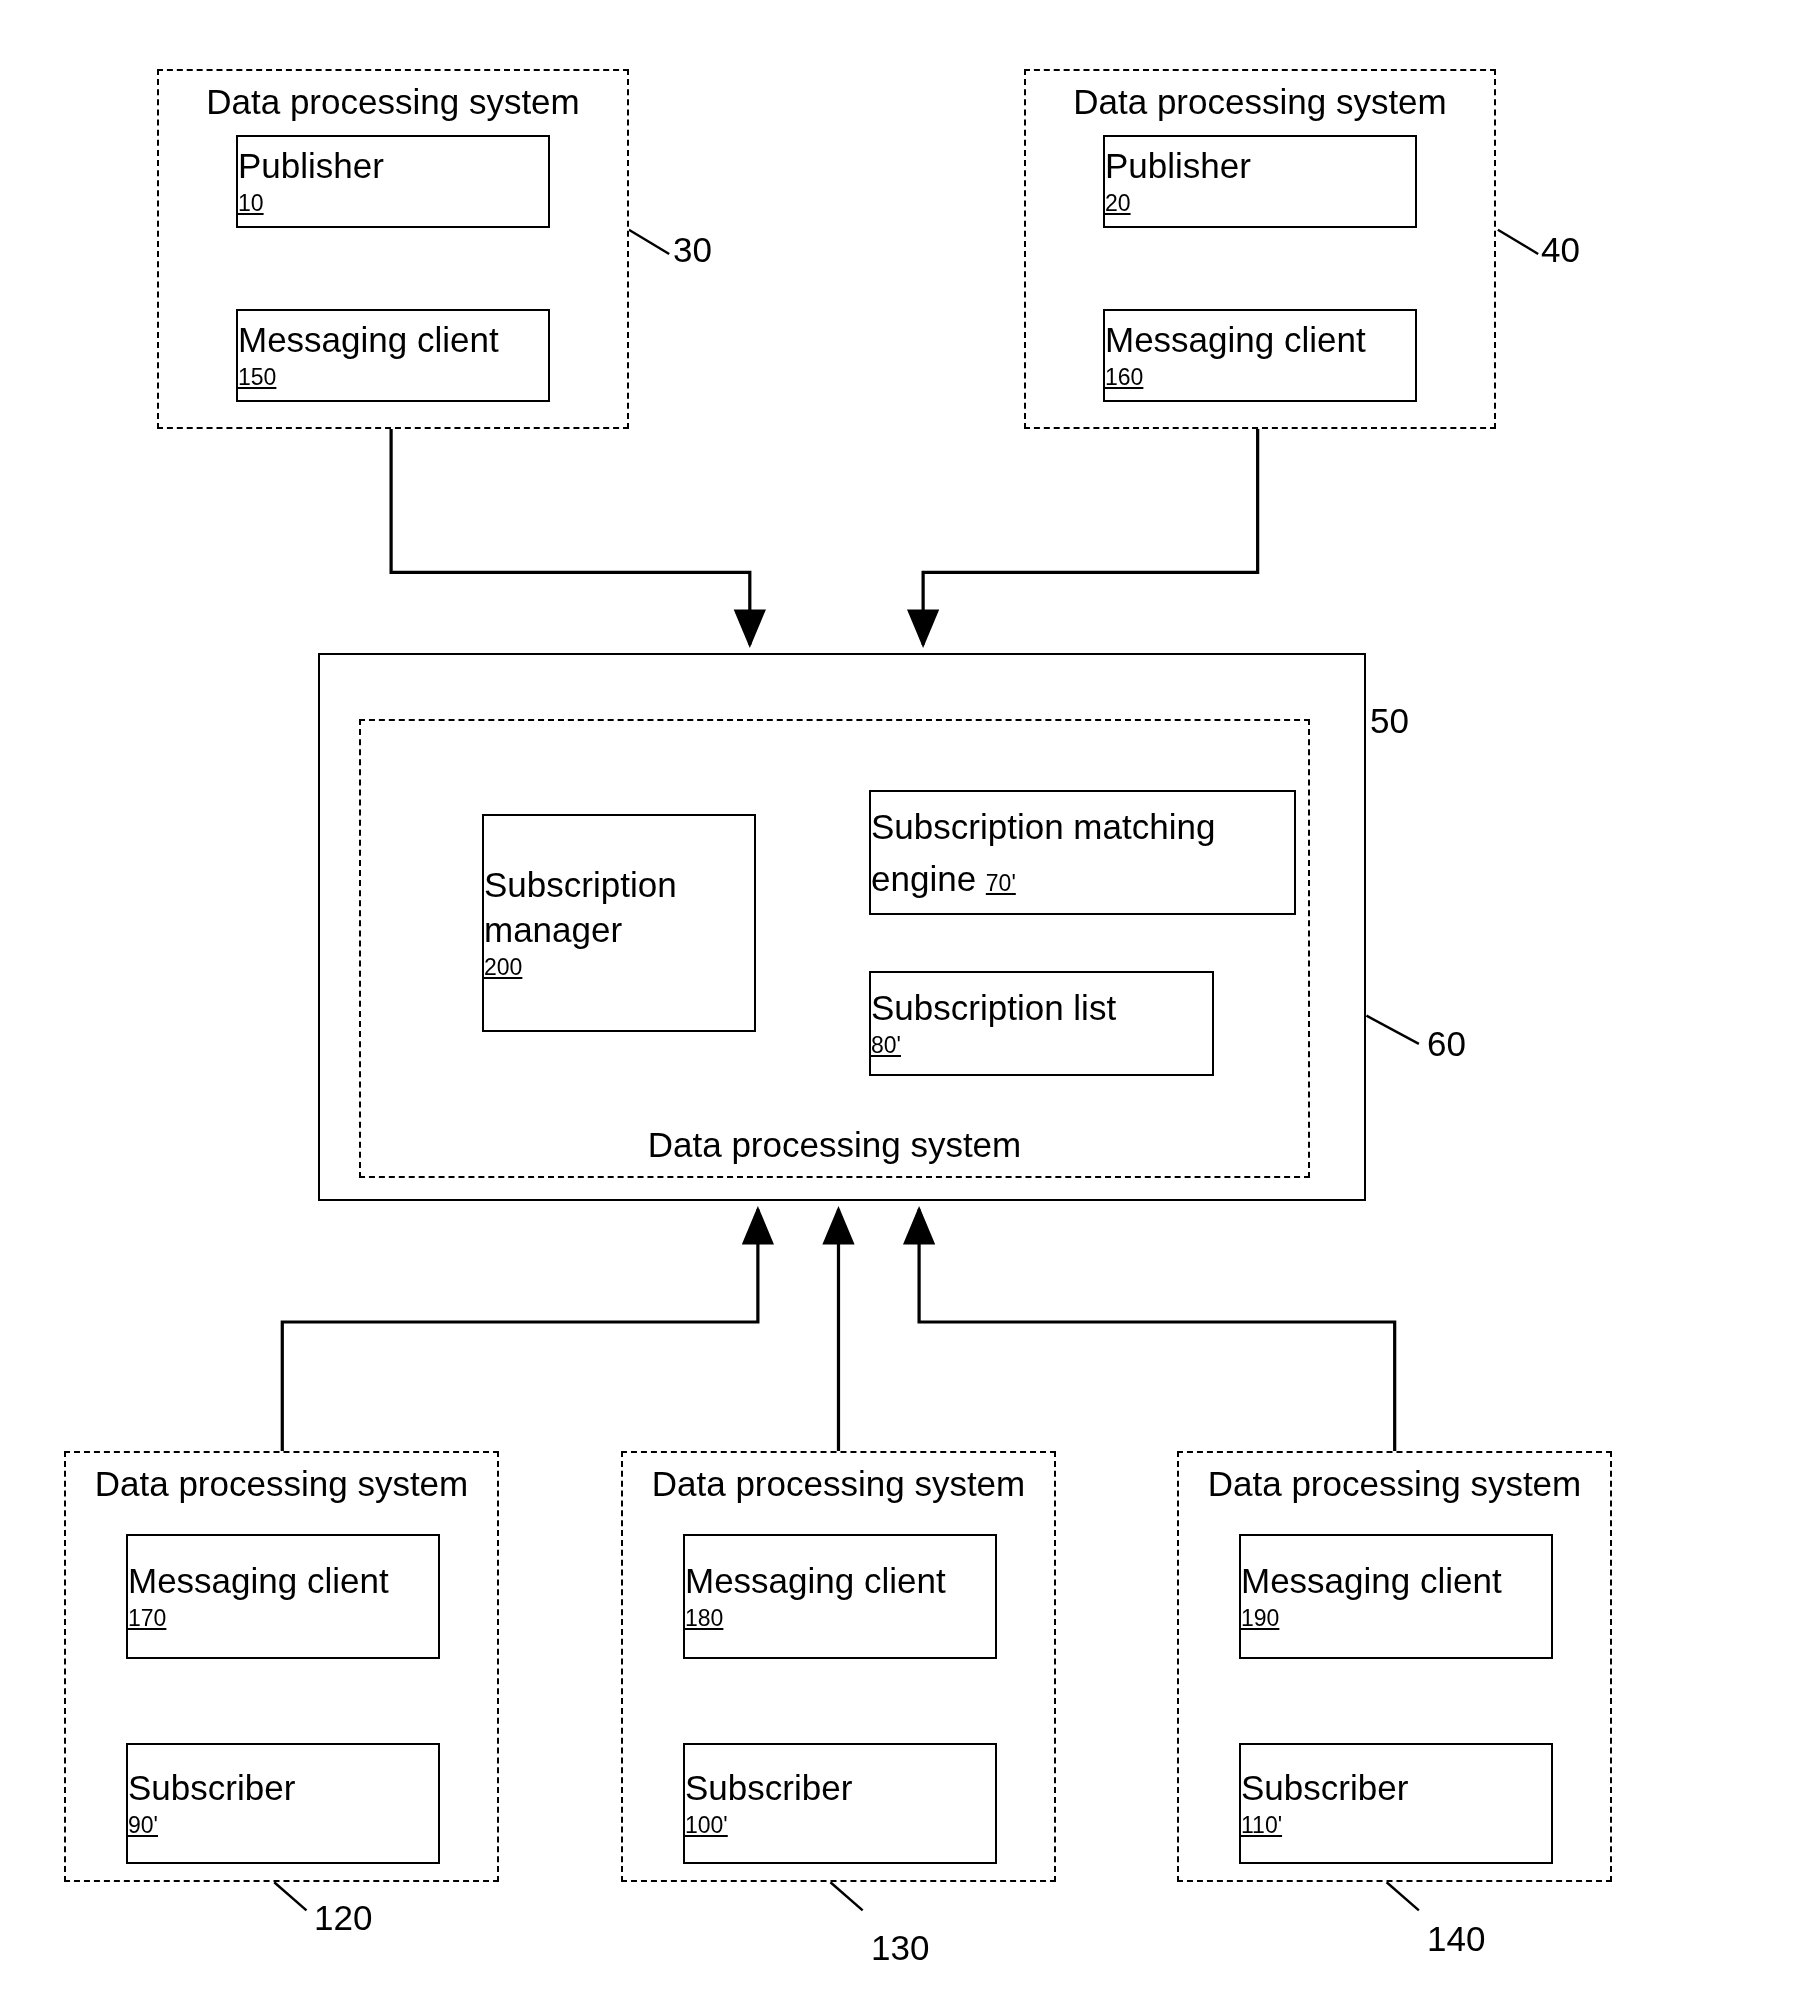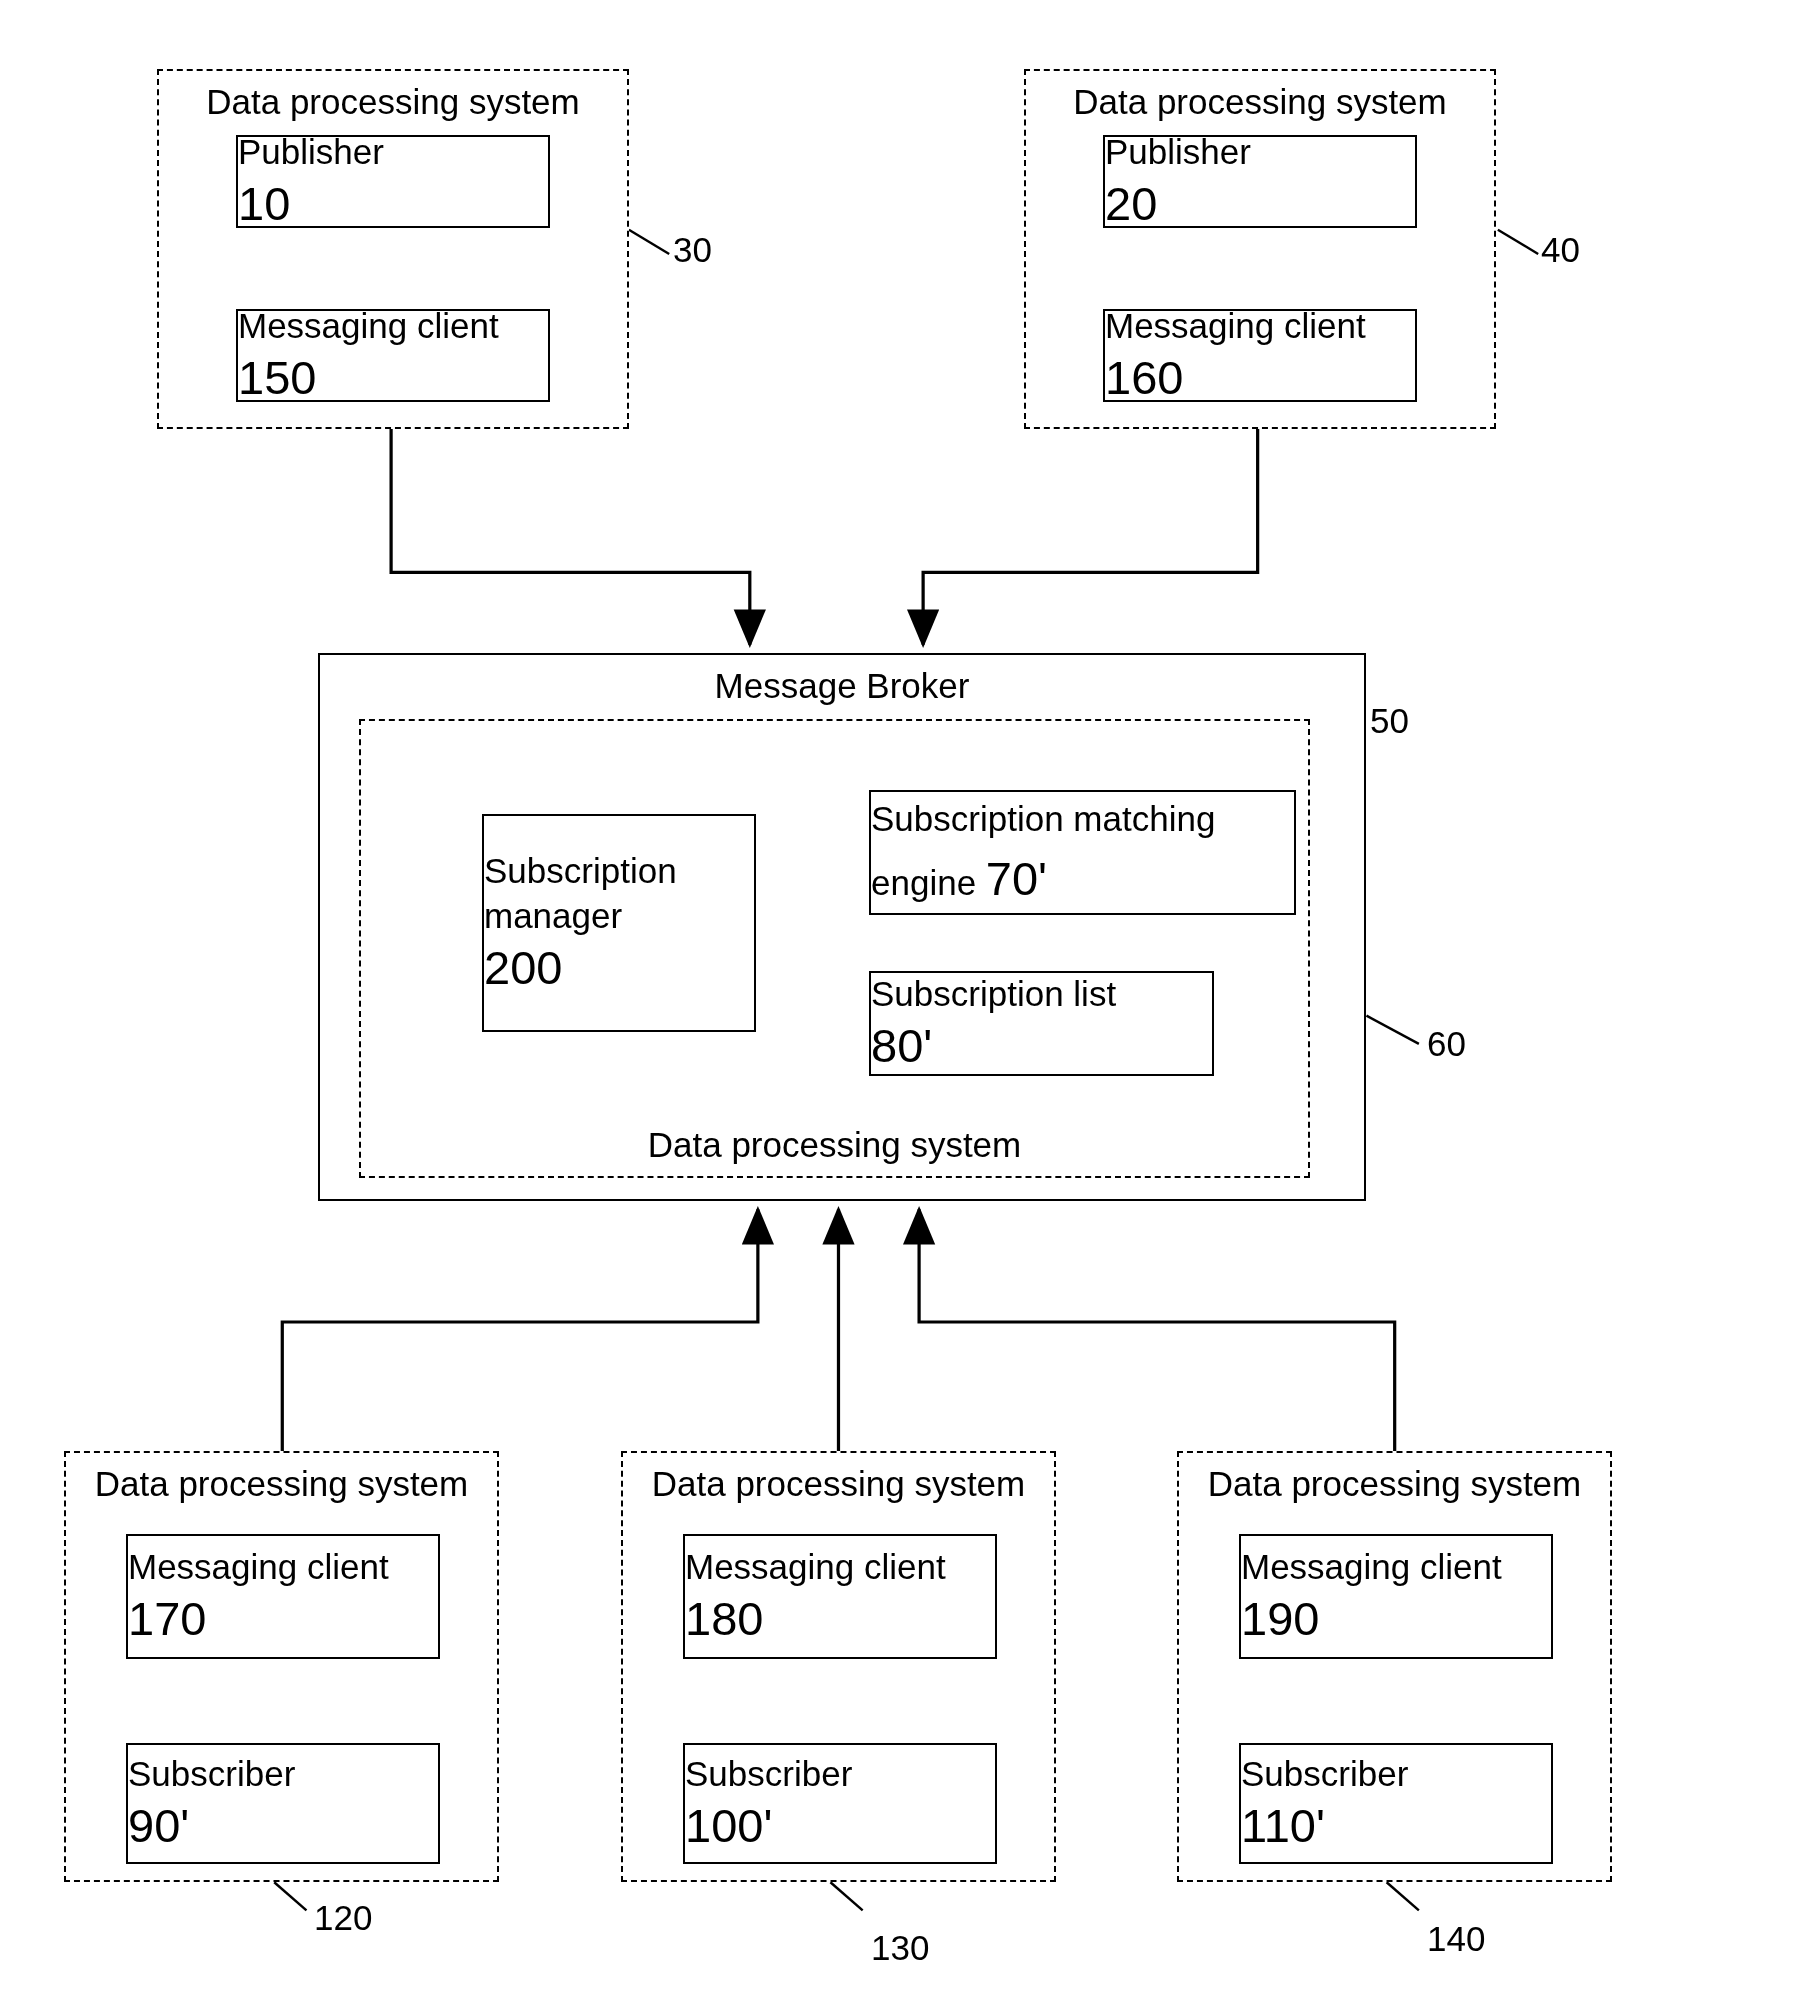--- a/index.html
+++ b/index.html
@@ -26,21 +26,22 @@
   .title-bottom {
     position: absolute;
     bottom: 11.3px;
     width: 100%;
     font-size: 35px;
   }
   .label {
     font-size: 35px;
   }
   .num {
-    font-size: 47px;
+    text-decoration: underline;
+    font-size: 23px;
   }
   .inner-box {
     position: absolute;
     border: 2.4px solid #000;
     background: #fff;
     display: flex;
     flex-direction: column;
     align-items: flex-start;
     justify-content: center;
     gap: 4.8px;
@@ -125,21 +126,20 @@
     <span class="num">20</span>
   </div>
   <div class="inner-box" style="left:77px; top:238px; width:314px; height:93px;">
     <span class="label">Messaging client</span>
     <span class="num">160</span>
   </div>
 </div>
 <div class="callout" style="left:1541px; top:230px;">40</div>
 
 <div class="box" style="left:318px; top:653px; width:1048px; height:548px;">
-  <div class="title-top">Message Broker</div>
 
   <div class="box dashed" style="left:39px; top:64px; width:951px; height:459px; border-width:2.4px;">
 
     <div class="inner-box" style="left:121px; top:93px; width:274px; height:218px;">
       <span class="label">Subscription</span>
       <span class="label">manager</span>
       <span class="num">200</span>
     </div>
 
     <div class="inner-box" style="left:508px; top:69px; width:427px; height:125px;gap:12px;">

